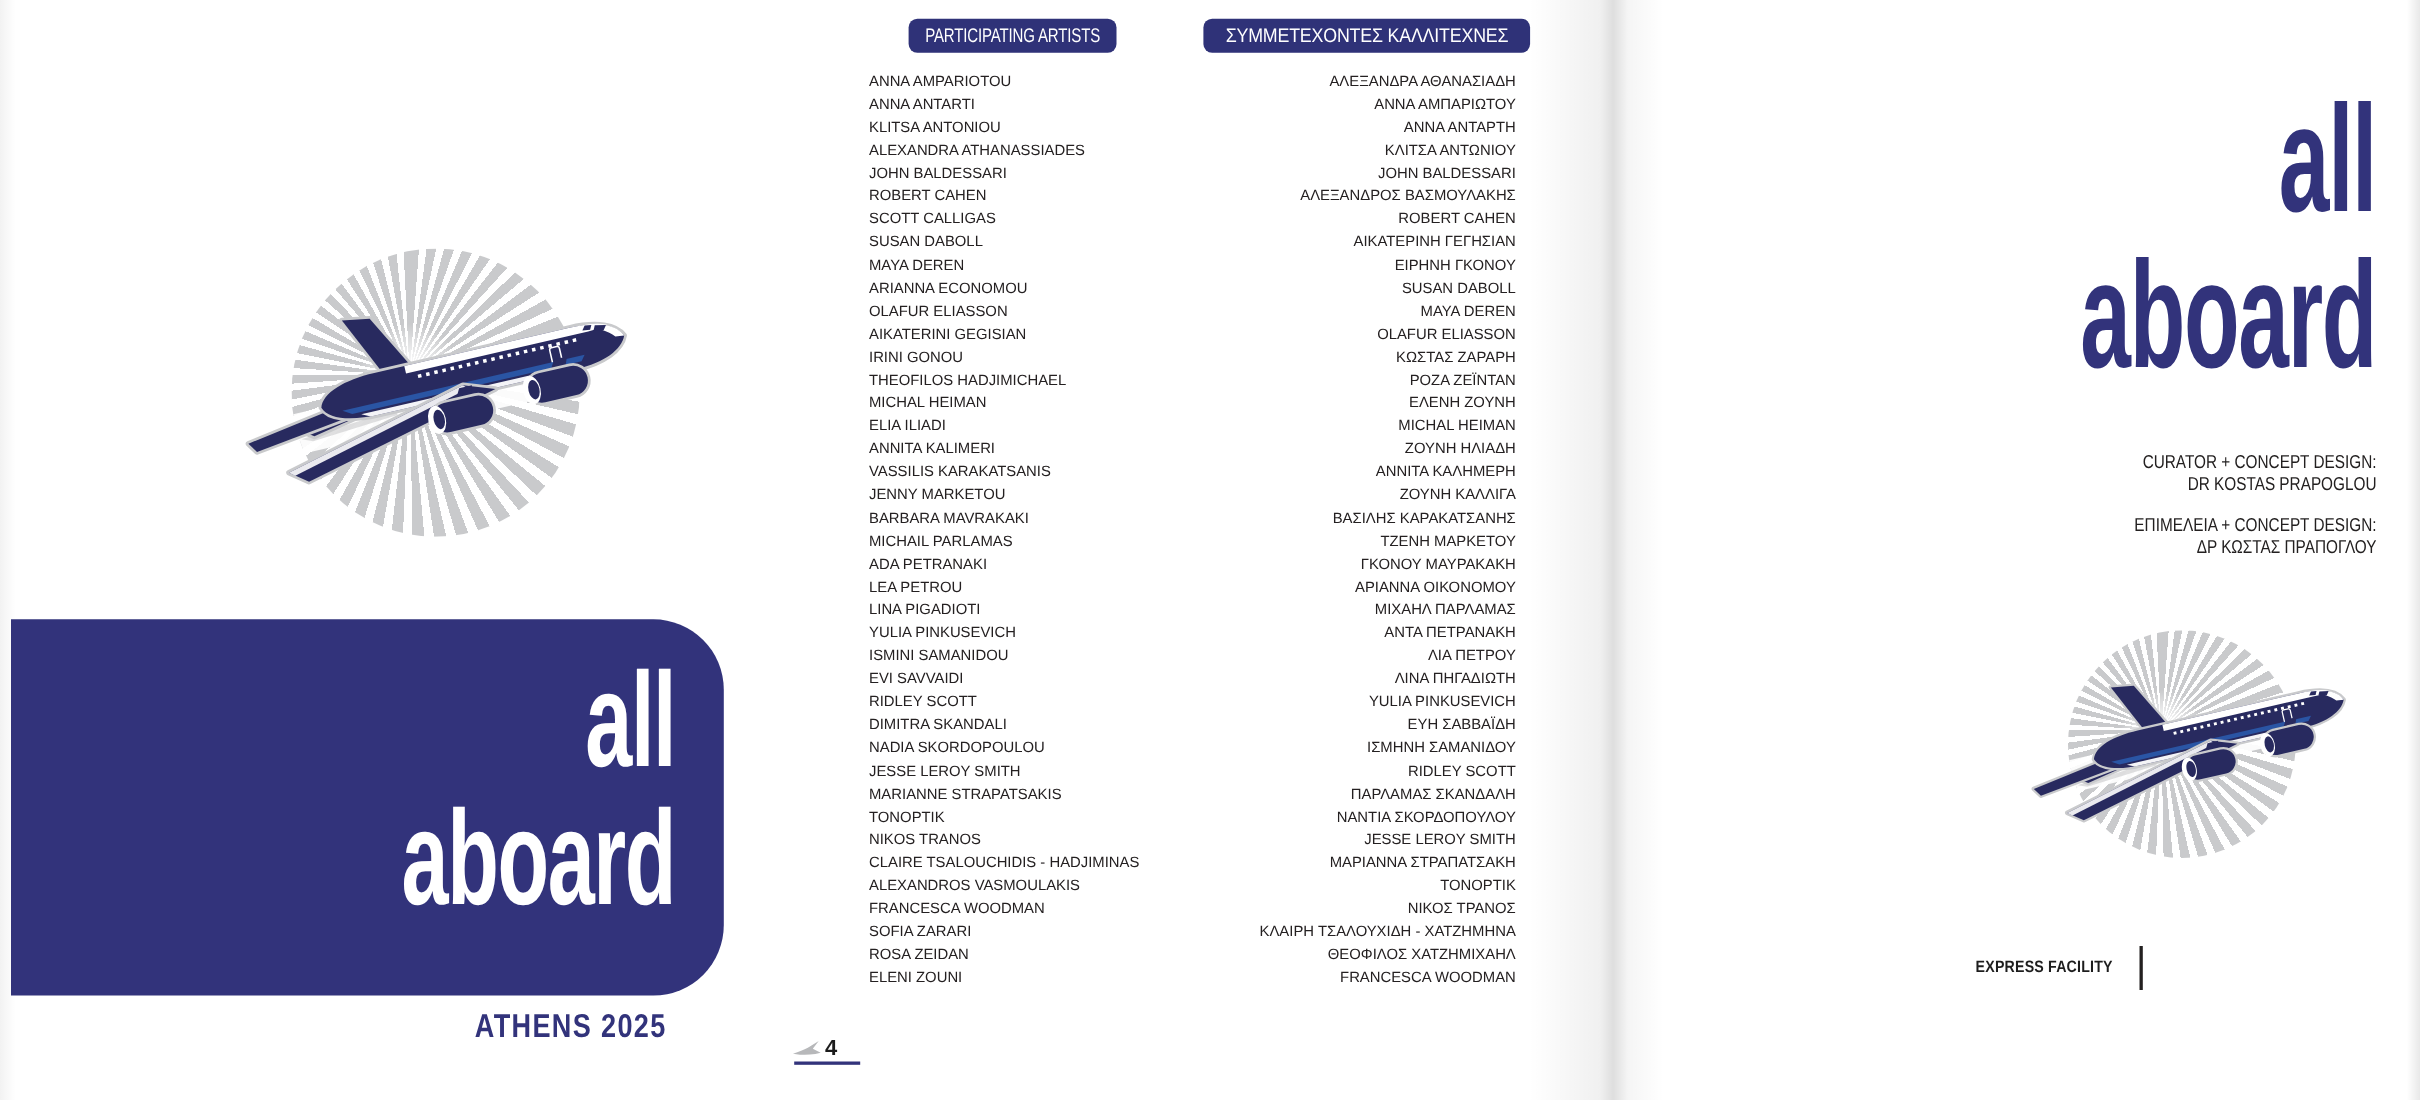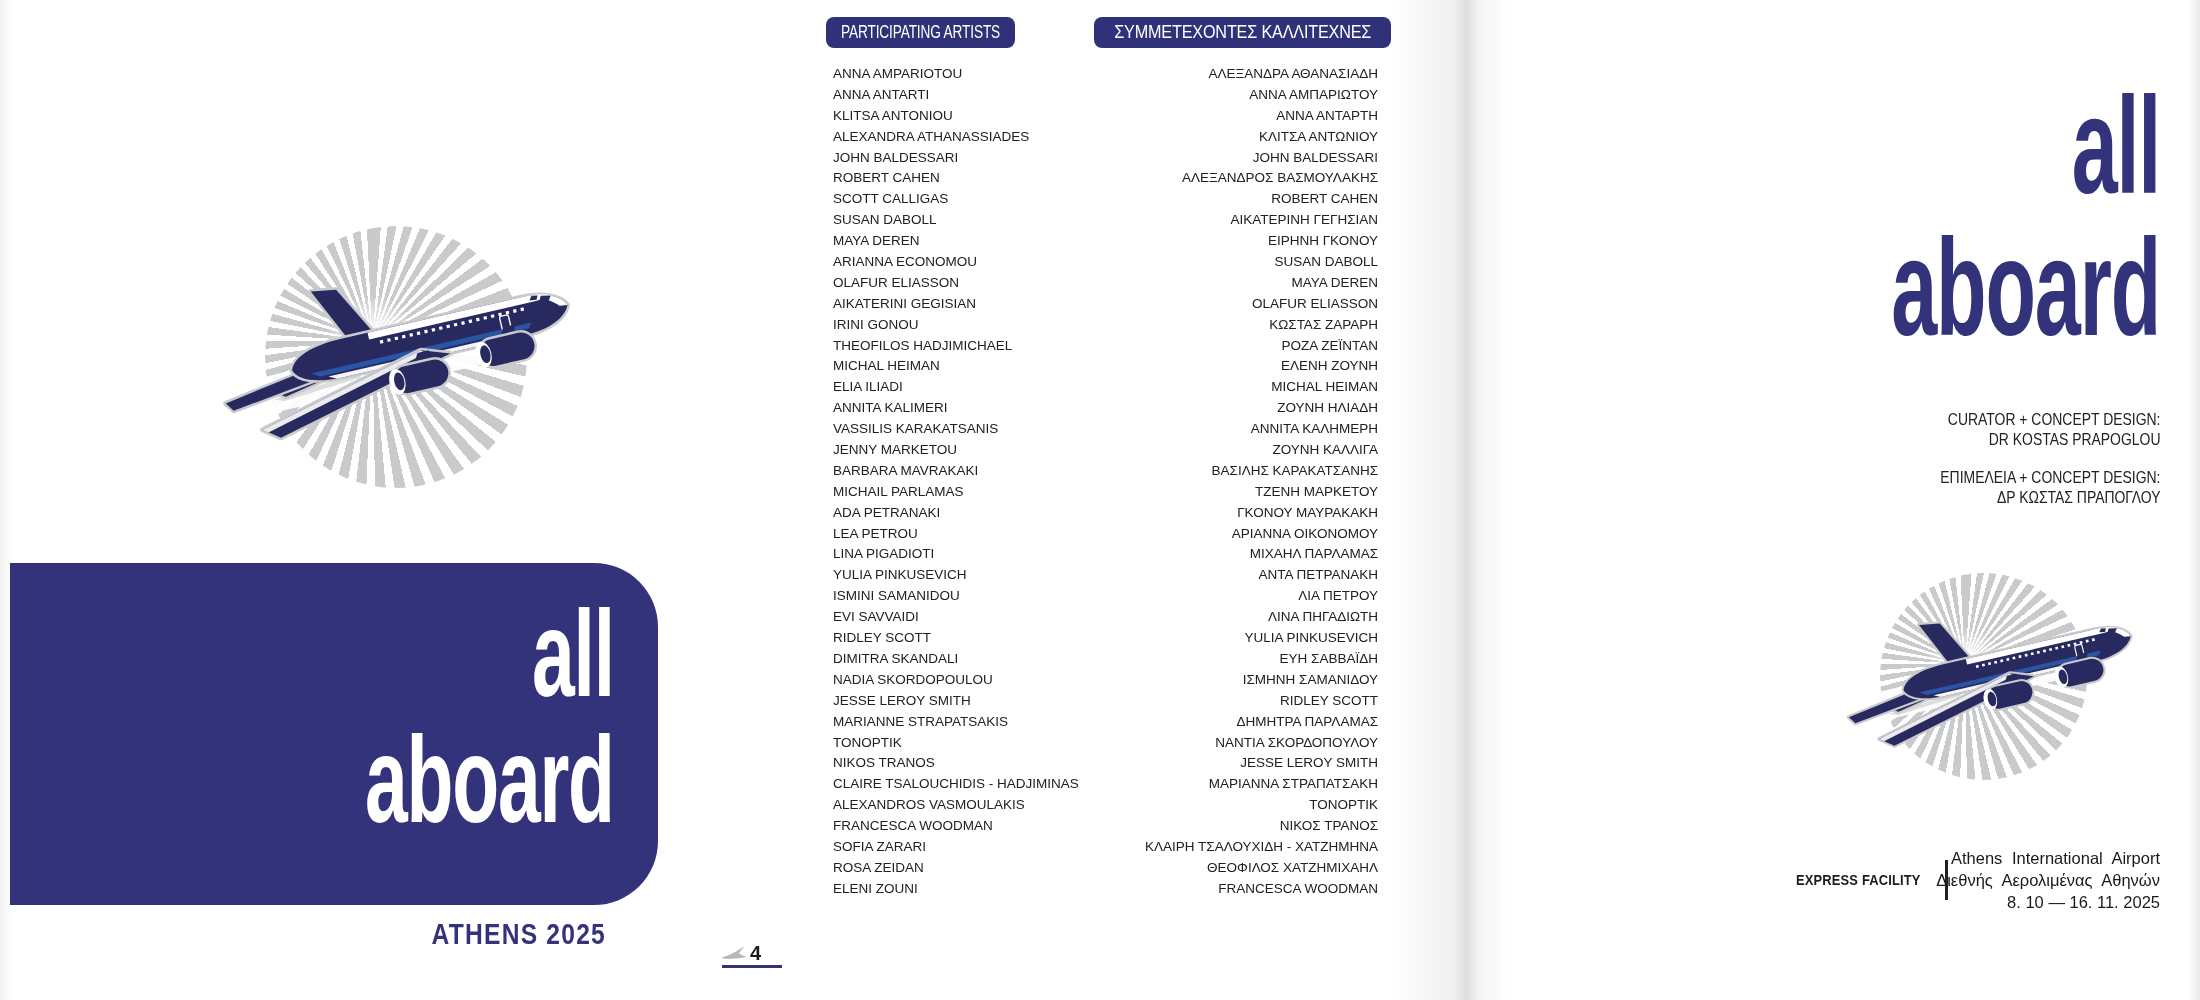--- a/index.html
+++ b/index.html
@@ -47,21 +47,21 @@
     display:flex;align-items:center;justify-content:center;color:#fff;font-weight:400;
     font-size:18px;white-space:nowrap;}
   .pill.en{left:826px;width:189px;}
   .pill.gr{left:1081px;width:297px;margin-left:13px;}
   .pill .pt{display:inline-block;transform-origin:50% 50%;letter-spacing:-0.2px;}
   .pill.en .pt{transform:scaleX(0.76);}
   .pill.gr .pt{transform:scaleX(0.90);}
 
   .name-list{position:absolute;top:64px;font-size:13.5px;color:#242021;}
   .name-list .name-row{height:20.9px;line-height:20.9px;white-space:nowrap;}
-  .name-list.en{left:833px;width:300px;text-align:left;}
+  .name-list.en{left:790px;width:300px;text-align:left;}
   .name-list.gr{left:1048px;width:330px;text-align:right;}
 
   
   .big-title{position:absolute;right:40px;top:74px;text-align:right;color:#32337B;
     font-weight:700;font-size:138px;line-height:142px;letter-spacing:-2px;
     transform:scaleX(0.60);transform-origin:100% 0;white-space:nowrap;}
 
   .curator{position:absolute;right:40px;top:410px;text-align:right;font-size:17px;
     line-height:20px;color:#232020;transform:scaleX(0.82);transform-origin:100% 0;}
   .curator .pair{margin-bottom:18px;}
@@ -225,21 +225,21 @@
       <div class="name-row">ΓΚΟΝΟΥ ΜΑΥΡΑΚΑΚΗ</div>
       <div class="name-row">ΑΡΙΑΝΝΑ ΟΙΚΟΝΟΜΟΥ</div>
       <div class="name-row">ΜΙΧΑΗΛ ΠΑΡΛΑΜΑΣ</div>
       <div class="name-row">ΑΝΤΑ ΠΕΤΡΑΝΑΚΗ</div>
       <div class="name-row">ΛΙΑ ΠΕΤΡΟΥ</div>
       <div class="name-row">ΛΙΝΑ ΠΗΓΑΔΙΩΤΗ</div>
       <div class="name-row">YULIA PINKUSEVICH</div>
       <div class="name-row">ΕΥΗ ΣΑΒΒΑΪΔΗ</div>
       <div class="name-row">ΙΣΜΗΝΗ ΣΑΜΑΝΙΔΟΥ</div>
       <div class="name-row">RIDLEY SCOTT</div>
-      <div class="name-row">ΔΗΜΗΤΡΑ ΠΑΡΛΑΜΑΣ</div>
+      <div class="name-row">ΠΑΡΛΑΜΑΣ ΣΚΑΝΔΑΛΗ</div>
       <div class="name-row">ΝΑΝΤΙΑ ΣΚΟΡΔΟΠΟΥΛΟΥ</div>
       <div class="name-row">JESSE LEROY SMITH</div>
       <div class="name-row">ΜΑΡΙΑΝΝΑ ΣΤΡΑΠΑΤΣΑΚΗ</div>
       <div class="name-row">TONOPTIK</div>
       <div class="name-row">ΝΙΚΟΣ ΤΡΑΝΟΣ</div>
       <div class="name-row">ΚΛΑΙΡΗ ΤΣΑΛΟΥΧΙΔΗ - ΧΑΤΖΗΜΗΝΑ</div>
       <div class="name-row">ΘΕΟΦΙΛΟΣ ΧΑΤΖΗΜΙΧΑΗΛ</div>
       <div class="name-row">FRANCESCA WOODMAN</div>
     </div>
 
@@ -262,23 +262,18 @@
   <div class="logo" style="left:1830px;top:571px;width:330px;height:216px;">
     <div class="sunburst" style="left:50px;top:2px;width:207px;height:207px;"></div>
     <svg class="jet" viewBox="0 0 400 262">
       <use href="#jet-art"></use>
     </svg>
   </div>
 
   <div class="venue">
     <div class="facility">EXPRESS FACILITY</div>
     <div class="divider"></div>
-    <div class="lines">
-      <div class="vl spread-words">Athens  International  Airport</div>
-      <div class="vl spread-words">Διεθνής Αερολιμένας Αθηνών</div>
-      <div class="vl">8. 10 — 16. 11. 2025</div>
-    </div>
   </div>
 
   <div class="gutter center"></div>
   <div class="gutter left-edge"></div>
   <div class="gutter right-edge"></div>
 </div>
 
 </body></html>

